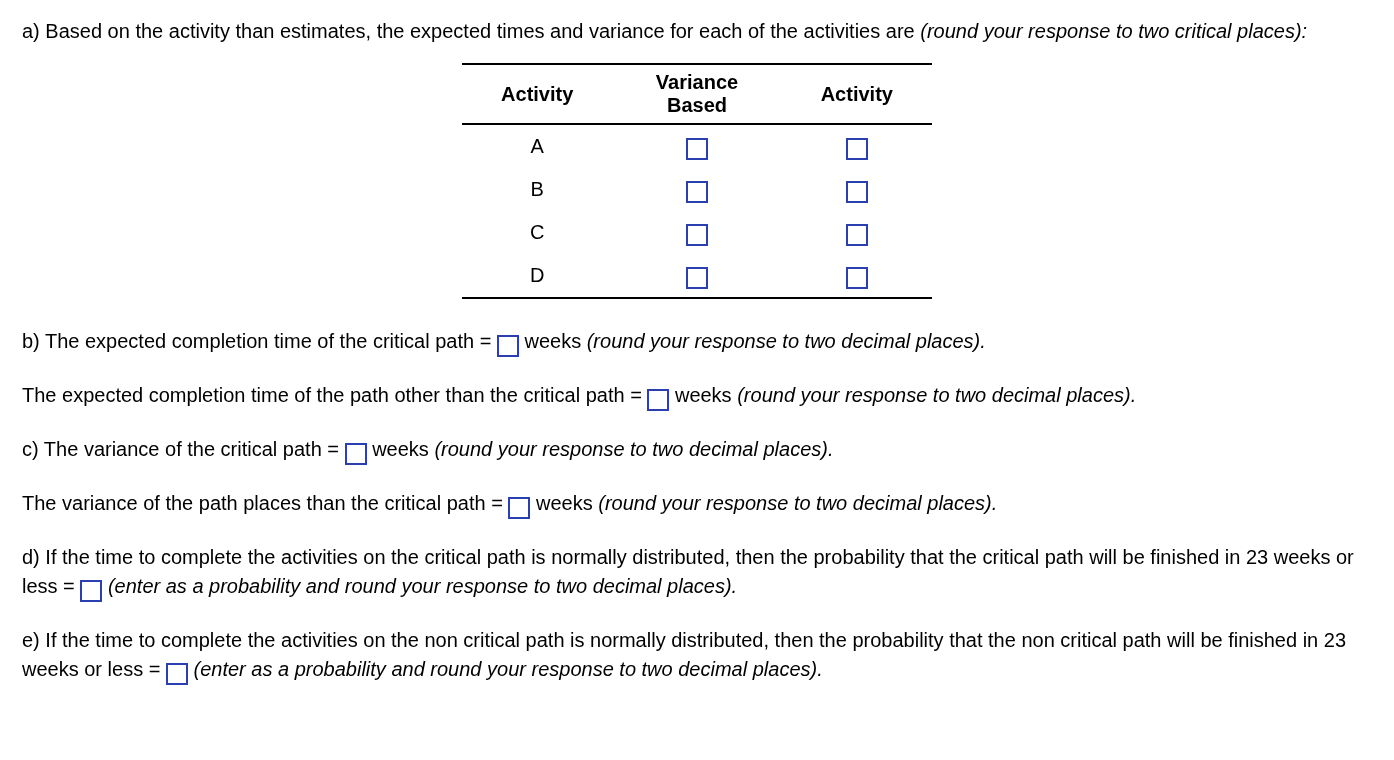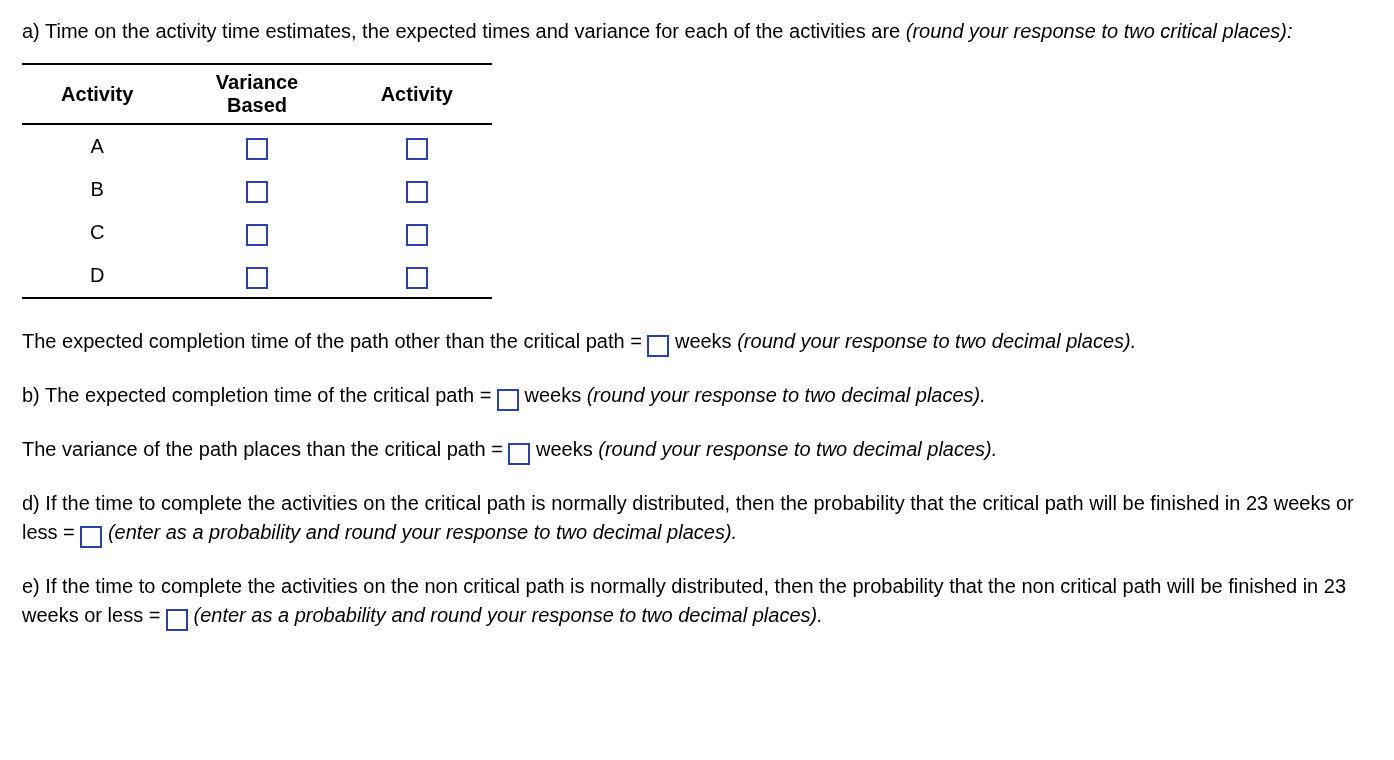--- a/index.html
+++ b/index.html
@@ -15,20 +15,21 @@
     padding: 18px 22px 30px 22px;
     box-sizing: border-box;
   }
   .para {
     margin: 0 0 18px 0;
     line-height: 1.35;
   }
   .italic { font-style: italic; }
   .table-wrap {
     display: flex;
+    justify-content: center;
     margin: 6px 0 28px 0;
   }
   table.activity {
     border-collapse: collapse;
     width: 470px;
   }
   table.activity thead tr th {
     border-top: 2px solid #000;
     border-bottom: 2px solid #000;
     font-weight: bold;
@@ -59,21 +60,21 @@
     margin: 0 0 24px 0;
     line-height: 1.45;
   }
 </style>
 </head>
 <body>
 
 <div class="page">
 
   <p class="para">
-    <span>a) Time on the activity time estimates, the expected times and variance for each of the activities are </span><span class="italic">(round your response to two critical places):</span>
+    <span>a) Based on the activity than estimates, the expected times and variance for each of the activities are </span><span class="italic">(round your response to two critical places):</span>
   </p>
 
   <div class="table-wrap">
     <table class="activity">
       <thead>
         <tr>
           <th>Activity</th>
           <th>
             <div>Variance</div>
             <div>Based</div>
@@ -100,27 +101,30 @@
         <tr>
           <td>D</td>
           <td><input class="ansbox" value="" style=""></td>
           <td><input class="ansbox" value="" style=""></td>
         </tr>
       </tbody>
     </table>
   </div>
 
   <p class="line">
+    <span>b) The expected completion time of the critical path = </span><input class="ansbox" style=""><span> weeks </span><span class="italic">(round your response to two decimal places).</span>
+  </p>
+
+  <p class="line">
     <span>The expected completion time of the path other than the critical path = </span><input class="ansbox" style=""><span> weeks </span><span class="italic">(round your response to two decimal places).</span>
   </p>
 
   <p class="line">
-    <span>b) The expected completion time of the critical path = </span><input class="ansbox" style=""><span> weeks </span><span class="italic">(round your response to two decimal places).</span>
+    <span>c) The variance of the critical path = </span><input class="ansbox" style=""><span> weeks </span><span class="italic">(round your response to two decimal places).</span>
   </p>
-
 
   <p class="line">
     <span>The variance of the path places than the critical path = </span><input class="ansbox" style=""><span> weeks </span><span class="italic">(round your response to two decimal places).</span>
   </p>
 
   <p class="line">
     <span>d) If the time to complete the activities on the critical path is normally distributed, then the probability that the critical path will be finished in 23 weeks or less = </span><input class="ansbox" style=""><span class="italic"> (enter as a probability and round your response to two decimal places).</span>
   </p>
 
   <p class="line">

